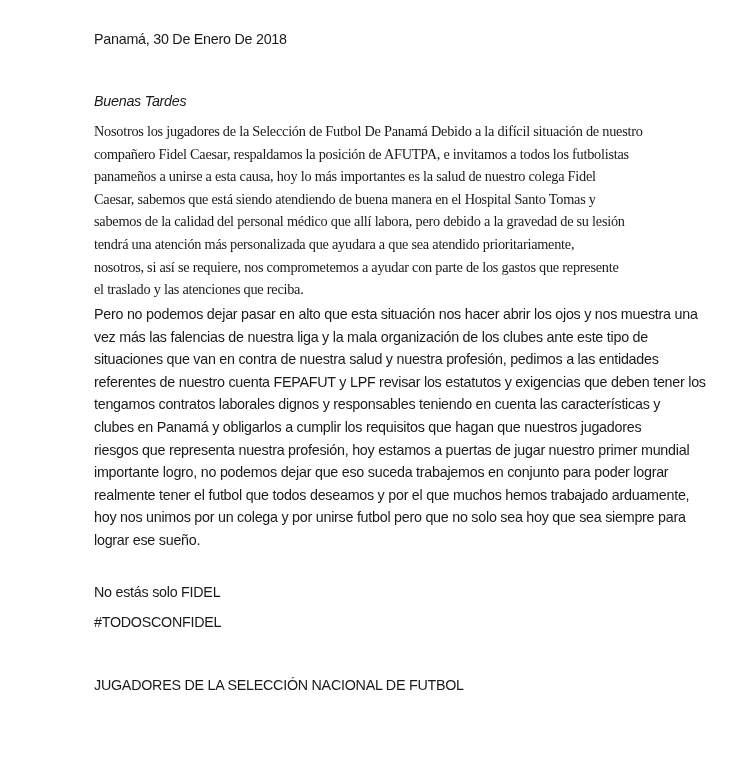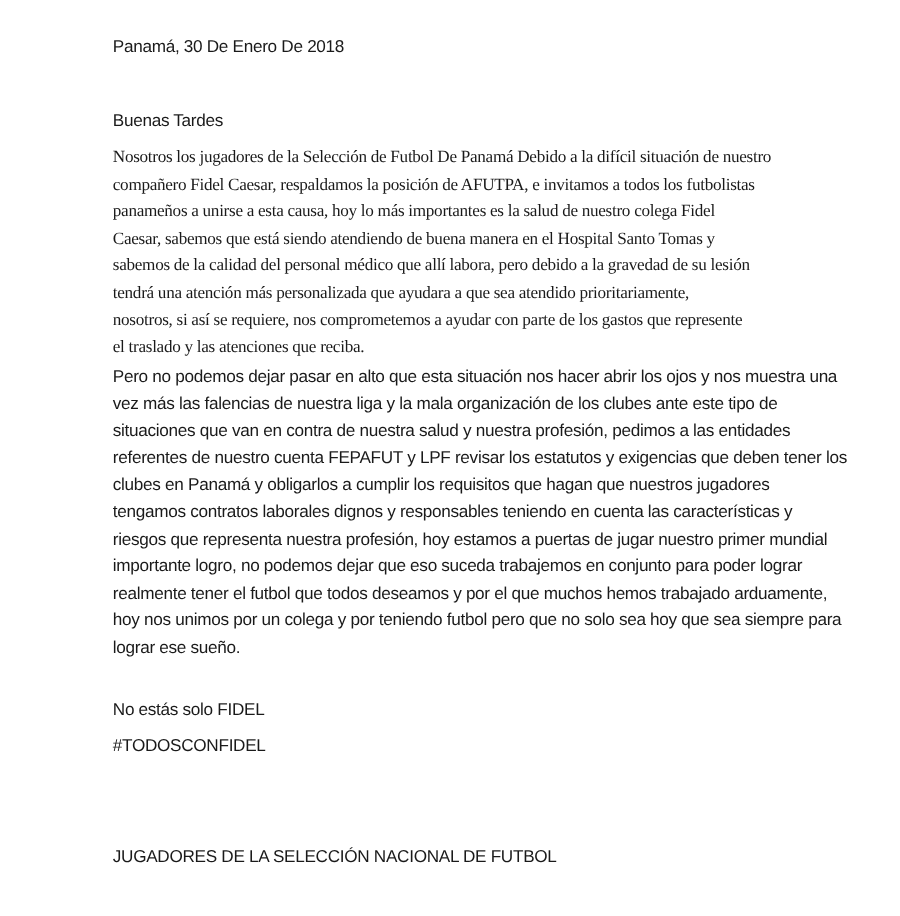--- a/index.html
+++ b/index.html
@@ -28,26 +28,26 @@
       font-size: 14.3px;
       letter-spacing: -0.25px;
       white-space: nowrap;
     }
     .line {
       display: block;
       height: 22.6px;
       line-height: 22.6px;
     }
     #date-line { top: 28px; }
-    #greeting { top: 90px; }
+    #greeting { top: 90px; font-style: italic; }
     #para-1 { top: 120px; font-family: Liberation Serif, serif; }
     #para-2 { top: 303px; }
     #closing-1 { top: 581px; }
     #closing-2 { top: 611px; }
-    #signature { top: 703px; }
+    #signature { top: 674px; }
   </style>
 </head>
 <body>
 
 <div class="page">
   <div class="block" id="date-line">
     <span class="line">Panamá, 30 De Enero De 2018</span>
   </div>
 
   <div class="block" id="greeting">
@@ -63,26 +63,26 @@
     <span class="line">tendrá una atención más personalizada que ayudara a que sea atendido prioritariamente,</span>
     <span class="line">nosotros, si así se requiere, nos comprometemos a  ayudar con parte de los gastos que represente</span>
     <span class="line">el traslado y las atenciones que reciba.</span>
   </div>
 
   <div class="block" id="para-2">
     <span class="line">Pero no podemos dejar pasar en alto que esta situación nos hacer abrir los ojos y nos muestra una</span>
     <span class="line">vez más las falencias de nuestra liga y la mala organización de los clubes ante este tipo de</span>
     <span class="line">situaciones que van en contra de nuestra salud y nuestra profesión, pedimos a las entidades</span>
     <span class="line">referentes de nuestro cuenta FEPAFUT y LPF revisar los estatutos y exigencias que deben tener los</span>
+    <span class="line">tengamos contratos laborales dignos y responsables teniendo en cuenta las características y</span>
     <span class="line">clubes en Panamá  y obligarlos a cumplir los requisitos que hagan que nuestros jugadores</span>
-    <span class="line">tengamos contratos laborales dignos y responsables teniendo en cuenta las características y</span>
     <span class="line">riesgos que representa nuestra profesión, hoy estamos a puertas de jugar nuestro primer mundial</span>
     <span class="line">importante logro, no podemos dejar que eso suceda trabajemos en conjunto para poder lograr</span>
     <span class="line">realmente tener el futbol que todos deseamos y por el que muchos hemos trabajado arduamente,</span>
-    <span class="line">hoy nos unimos por un colega y por teniendo futbol pero que no solo sea hoy que sea siempre para</span>
+    <span class="line">hoy nos unimos por un colega y por unirse futbol pero que no solo sea hoy que sea siempre para</span>
     <span class="line">lograr ese sueño.</span>
   </div>
 
   <div class="block" id="closing-1">
     <span class="line">No estás solo FIDEL</span>
   </div>
 
   <div class="block" id="closing-2">
     <span class="line">#TODOSCONFIDEL</span>
   </div>

